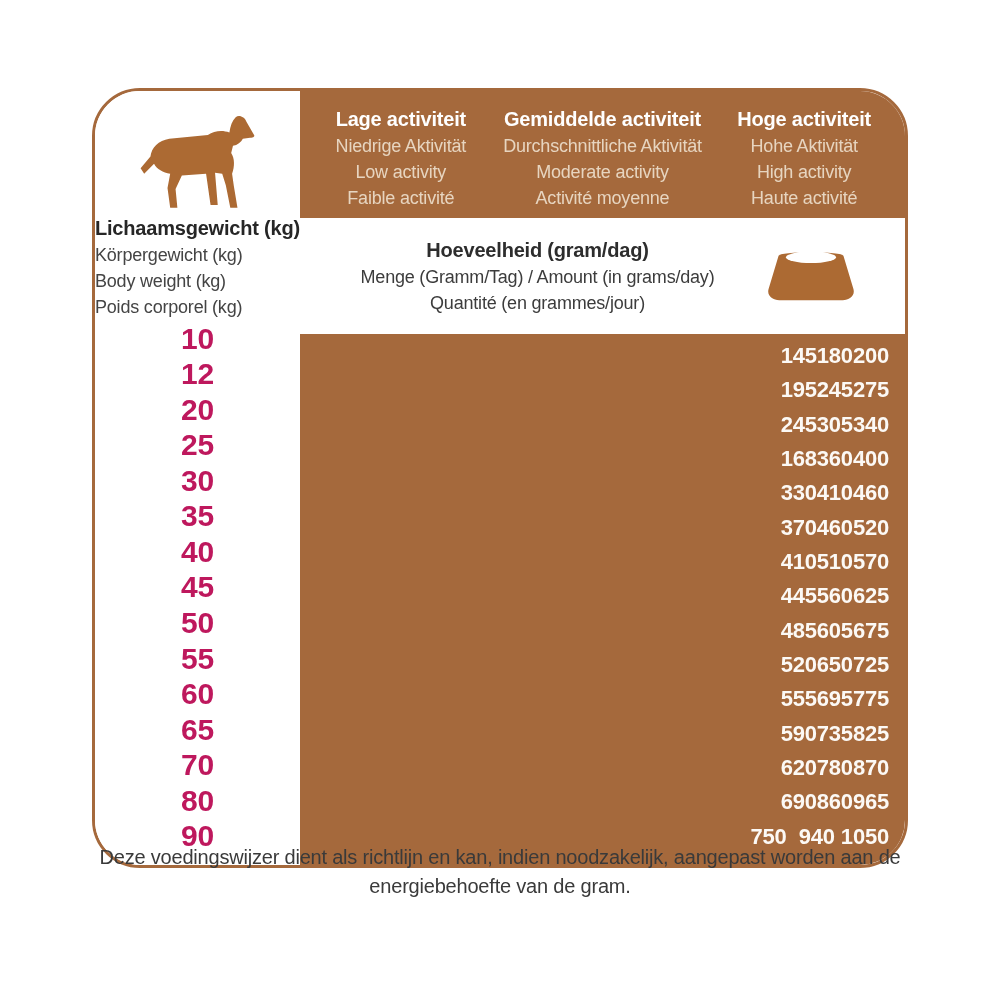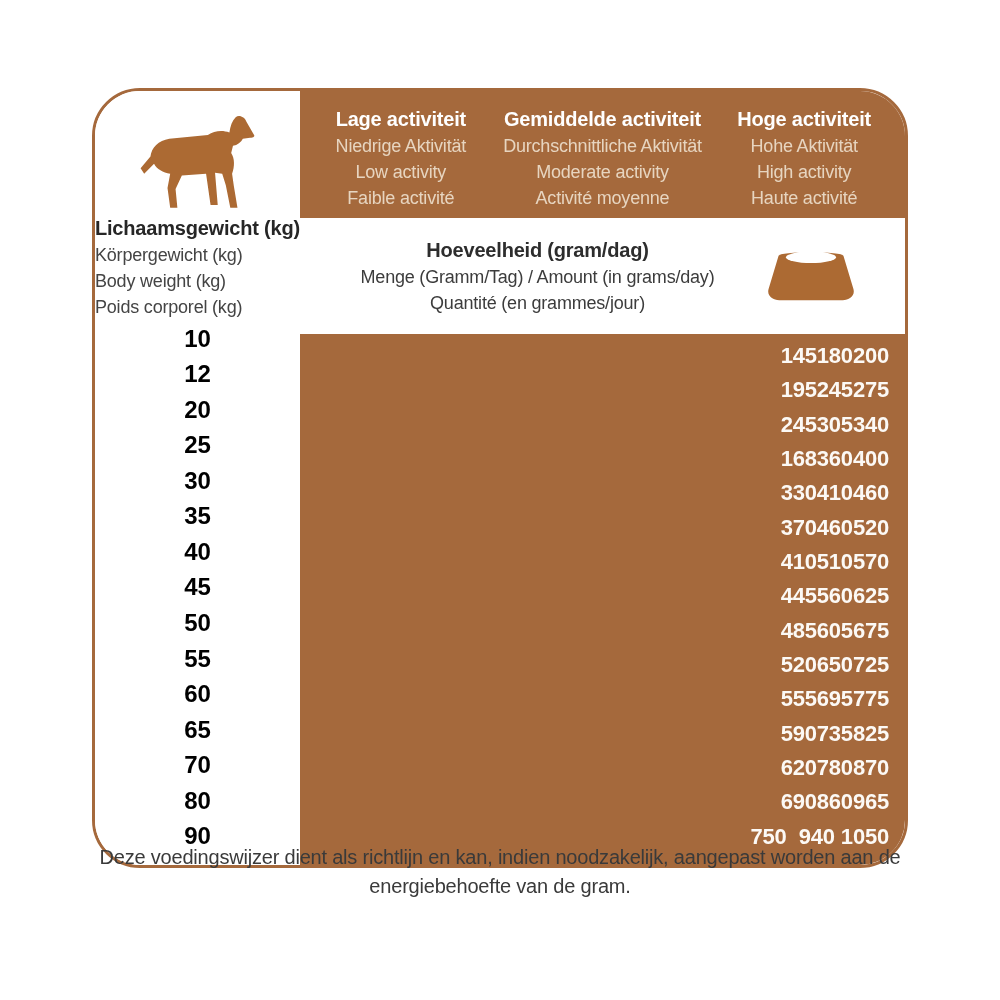--- a/index.html
+++ b/index.html
@@ -41,21 +41,21 @@
     font-size:20px; font-weight:bold; color:var(--ink-dark); line-height:27px;
   }
   .weight-header .sub{
     font-size:18px; color:var(--ink-gray); line-height:26px;
   }
   .weight-list{
     flex:1; display:flex; flex-direction:column; padding:5px 0 11px;
   }
   .weight-cell{
     flex:1; display:flex; align-items:center; justify-content:center;
-    font-size:24px; font-weight:bold; color:#000000;
+    font-size:30px; font-weight:bold; color:#be185d;
   }
   
   .right-col{
     flex:1; background:var(--brown); display:flex; flex-direction:column;
   }
   .activity-header-row{
     height:127px; display:grid; grid-template-columns:1fr 1fr 1fr;
     align-items:center; padding-top:8px;
   }
   .activity-col{ text-align:center; }

